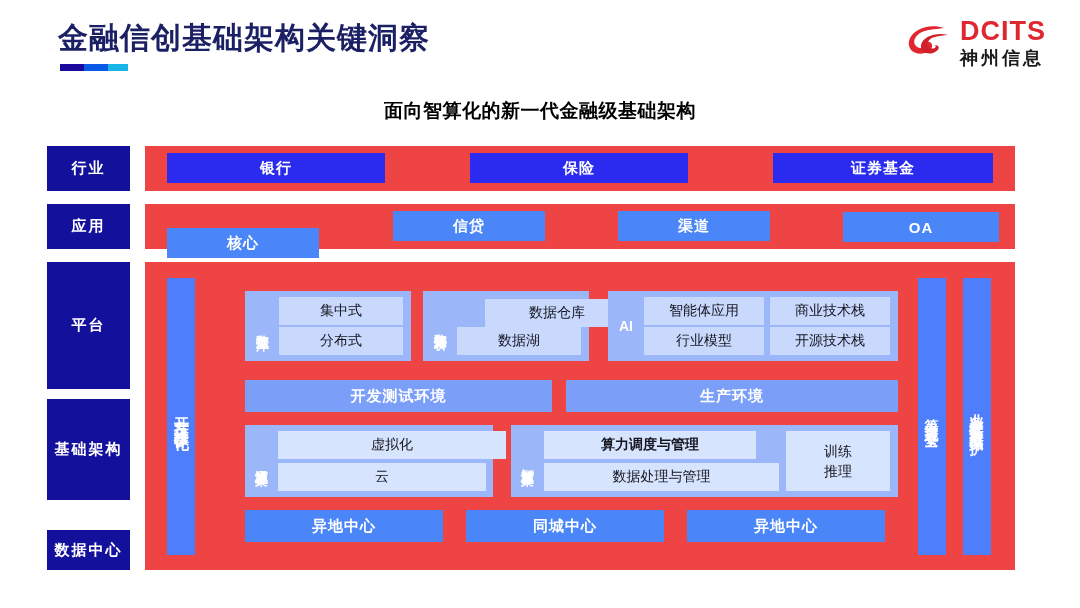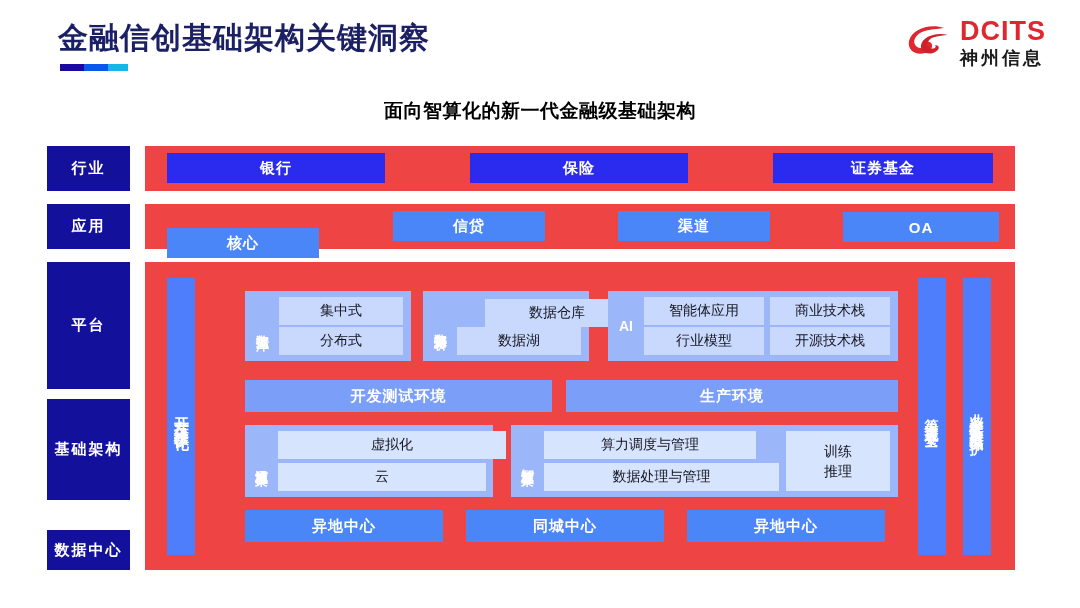--- a/index.html
+++ b/index.html
@@ -157,21 +157,21 @@
     <div class="btn blue-soft" style="position:absolute;left:421px;top:118px;width:332px;height:32px;font-size:15px;">生产环境</div>
 
     <div class="blue-group" style="position:absolute;left:100px;top:163px;width:248px;height:72px;">
       <div class="vlabel" style="position:absolute;left:5px;top:4px;width:22px;height:64px;">通算框架</div>
       <div class="tile blue-tile-lt" style="position:absolute;left:33px;top:6px;width:228px;height:28px;">虚拟化</div>
       <div class="tile blue-tile-lt" style="position:absolute;left:33px;top:38px;width:208px;height:28px;">云</div>
     </div>
 
     <div class="blue-group" style="position:absolute;left:366px;top:163px;width:387px;height:72px;">
       <div class="vlabel" style="position:absolute;left:5px;top:4px;width:22px;height:64px;">智算框架</div>
-      <div class="tile blue-tile-lt" style="position:absolute;left:33px;top:6px;width:212px;height:28px;">算力调度与管理</div>
+      <div class="tile blue-tile-lt" style="position:absolute;left:33px;top:6px;width:212px;height:28px;font-weight:bold;">算力调度与管理</div>
       <div class="tile blue-tile-lt" style="position:absolute;left:33px;top:38px;width:235px;height:28px;">数据处理与管理</div>
       <div style="position:absolute;left:275px;top:6px;width:104px;height:60px;background:#d7e4fe;display:flex;flex-direction:column;align-items:center;justify-content:center;font-size:14px;color:#15151f;line-height:1.45;">
         <span>训练</span>
         <span>推理</span>
       </div>
     </div>
 
     <div class="btn blue-mid" style="position:absolute;left:100px;top:248px;width:198px;height:32px;font-size:15px;">异地中心</div>
     <div class="btn blue-mid" style="position:absolute;left:321px;top:248px;width:198px;height:32px;font-size:15px;">同城中心</div>
     <div class="btn blue-mid" style="position:absolute;left:542px;top:248px;width:198px;height:32px;font-size:15px;">异地中心</div>

